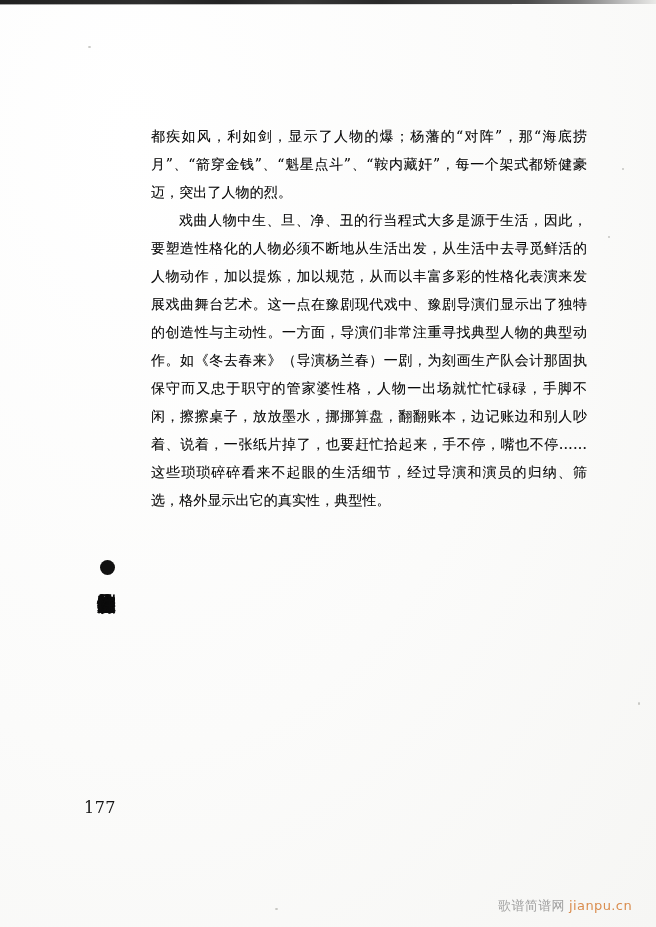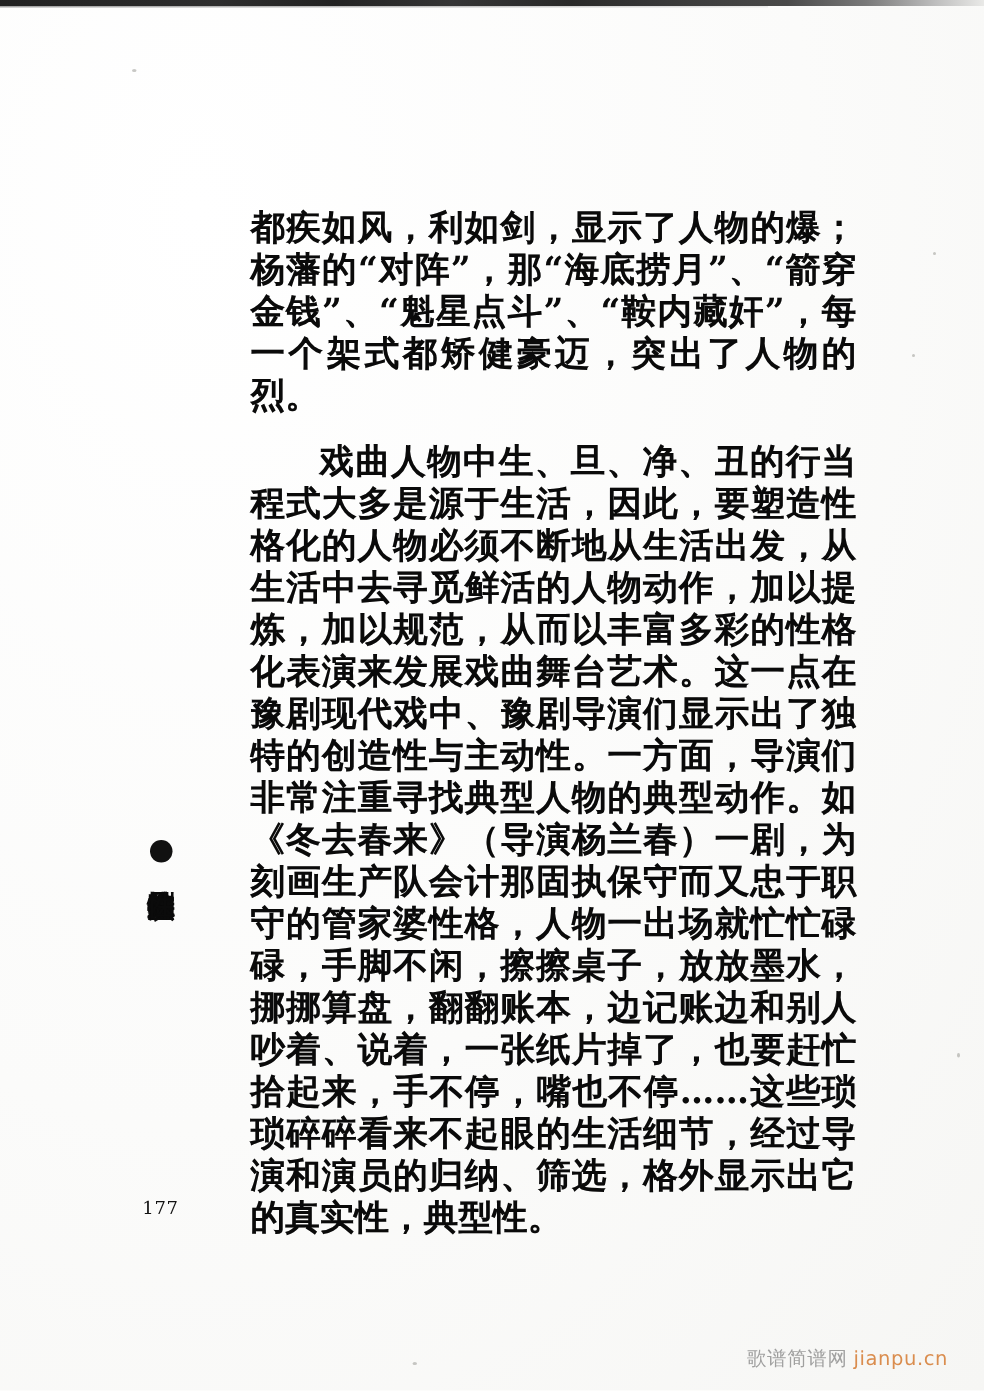--- a/index.html
+++ b/index.html
@@ -75,45 +75,44 @@
     writing-mode: vertical-rl;
     text-orientation: upright;
     margin: 0 auto;
     white-space: nowrap;
   }
   #page-number {
     position: absolute;
     left: 84px;
     top: 798px;
     width: 46px;
-    text-align: center;
     font-family: "DejaVu Serif", serif;
-    font-size: 12px;
+    font-size: 16px;
     font-weight: 400;
     color: #121212;
     letter-spacing: .5px;
   }
 
   
   #body-column {
     position: absolute;
     left: 151px;
     top: 122px;
     width: 436px;
   }
   .para {
-    font-size: 23px;
+    font-size: 14px;
     line-height: 28px;
     color: #0a0a0a;
     text-align: justify;
     text-align-last: left;
     text-justify: inter-character;
-    margin: 16px;
+    margin: 0;
     letter-spacing: 0.1px;
-    font-weight: 700;
+    font-weight: 400;
     text-shadow: 0 0 .4px rgba(0,0,0,.30);
   }
   .para.indent { text-indent: 2em; }
 
   
   #watermark {
     position: absolute;
     left: 498px;
     top: 897px;
     font-size: 13px;

